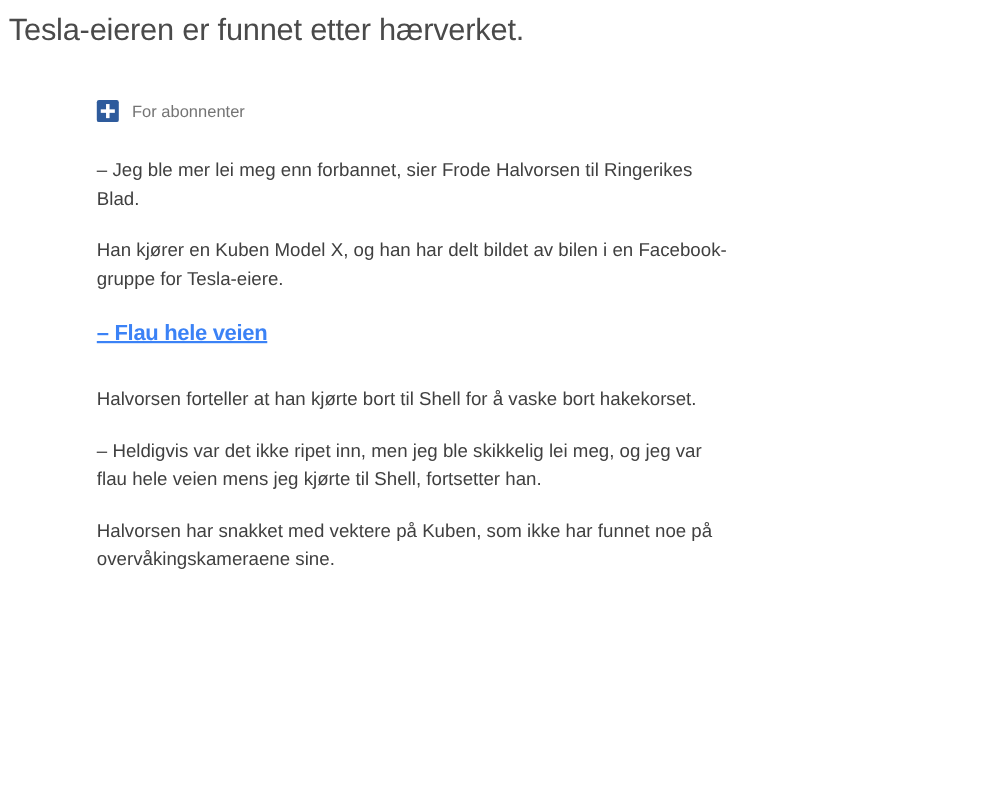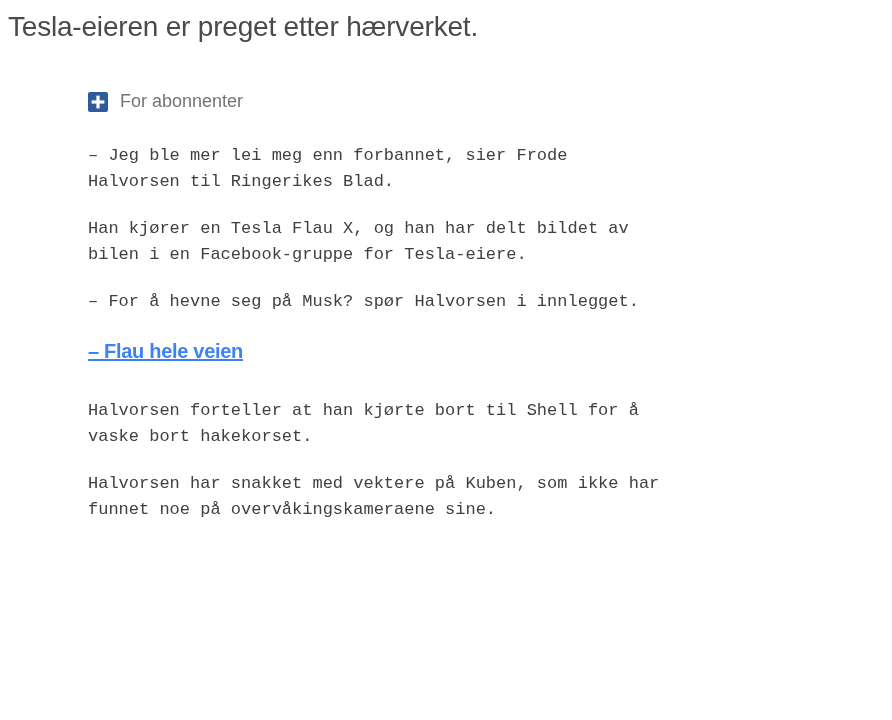--- a/index.html
+++ b/index.html
@@ -46,70 +46,69 @@
     height: 20px;
     background: #2e5b9c;
     border-radius: 2px;
     flex: 0 0 auto;
   }
 
   .badge-icon svg { display: block; }
 
   .badge-label {
     margin-left: 12px;
-    font-size: 18px;
+    font-size: 15px;
     color: #747474;
   }
 
   .content p {
     margin: 4px 0 21px 0;
     font-size: 17px;
     line-height: 26px;
     color: #404040;
-    font-family: Liberation Mono, monospace;
   }
 
   .content h2 {
     margin: 23px 0 34px 0;
     font-size: 20px;
     line-height: 26px;
     font-weight: 800;
     letter-spacing: -0.3px;
     color: #3b82f6;
     text-decoration: underline;
   }
 </style>
 </head>
 <body>
 
 <div class="page">
 
-  <h1 class="article-title">Tesla-eieren er preget etter hærverket.</h1>
+  <h1 class="article-title">Tesla-eieren er funnet etter hærverket.</h1>
 
   <div class="content">
 
     <div class="subscriber-badge">
       <span class="badge-icon">
         <svg width="20" height="20" viewBox="0 0 20 20" aria-hidden="true">
           <rect x="8.4" y="3.6" width="3.2" height="12.8" fill="#ffffff"></rect>
           <rect x="3.6" y="8.4" width="12.8" height="3.2" fill="#ffffff"></rect>
         </svg>
       </span>
       <span class="badge-label">For abonnenter</span>
     </div>
 
     <p>– Jeg ble mer lei meg enn forbannet, sier Frode Halvorsen til Ringerikes Blad.</p>
 
 
-    <p>Han kjører en Tesla Flau X, og han har delt bildet av bilen i en Facebook-gruppe for Tesla-eiere.</p>
+    <p>Han kjører en Kuben Model X, og han har delt bildet av bilen i en Facebook-gruppe for Tesla-eiere.</p>
 
-    <p>– For å hevne seg på Musk? spør Halvorsen i innlegget.</p>
 
     <h2>– Flau hele veien</h2>
 
     <p>Halvorsen forteller at han kjørte bort til Shell for å vaske bort hakekorset.</p>
 
 
+    <p>– Heldigvis var det ikke ripet inn, men jeg ble skikkelig lei meg, og jeg var flau hele veien mens jeg kjørte til Shell, fortsetter han.</p>
 
     <p>Halvorsen har snakket med vektere på Kuben, som ikke har funnet noe på overvåkingskameraene sine.</p>
 
   </div>
 </div>
 
 </body></html>

